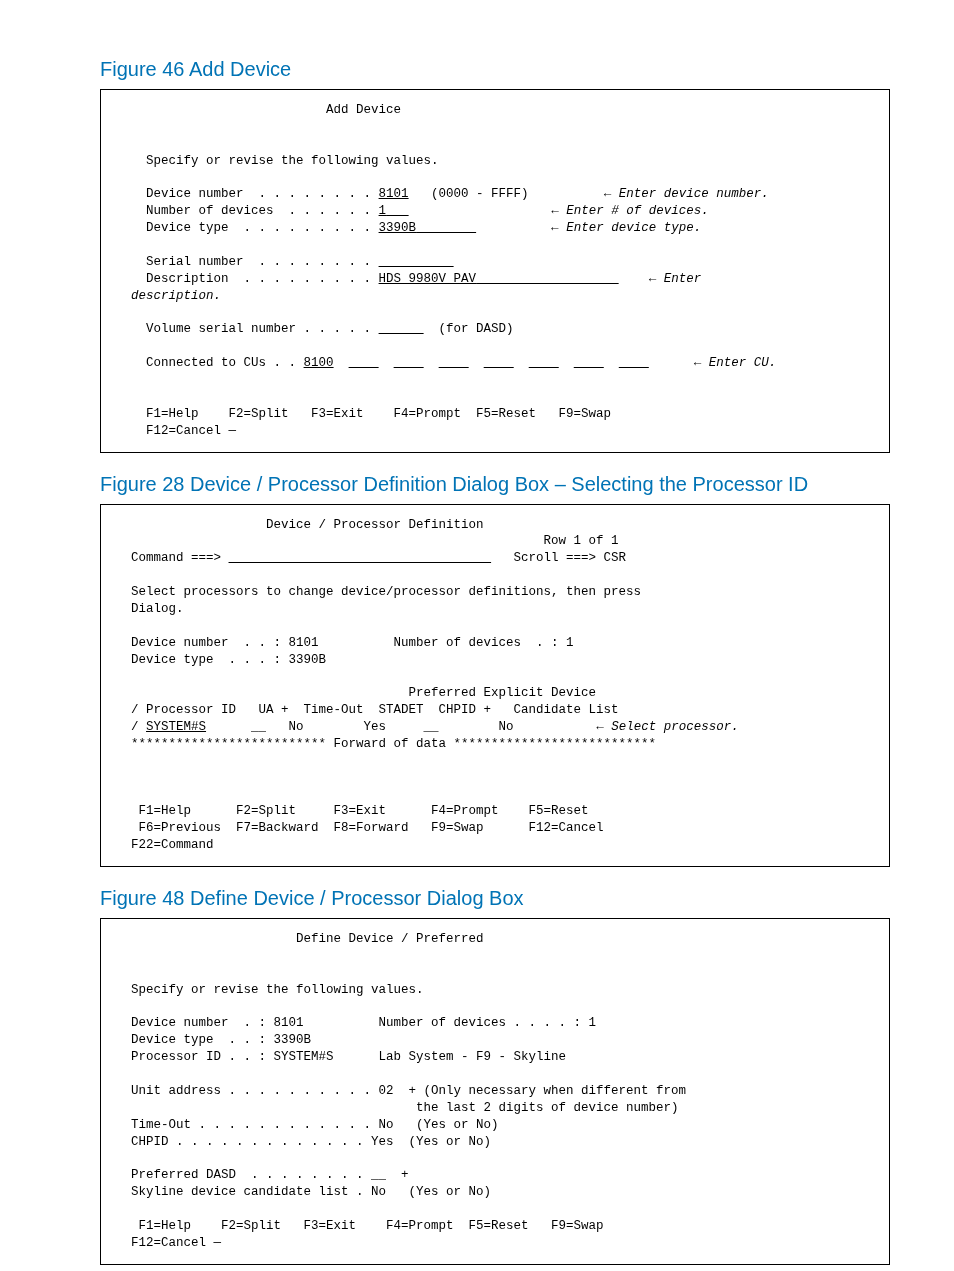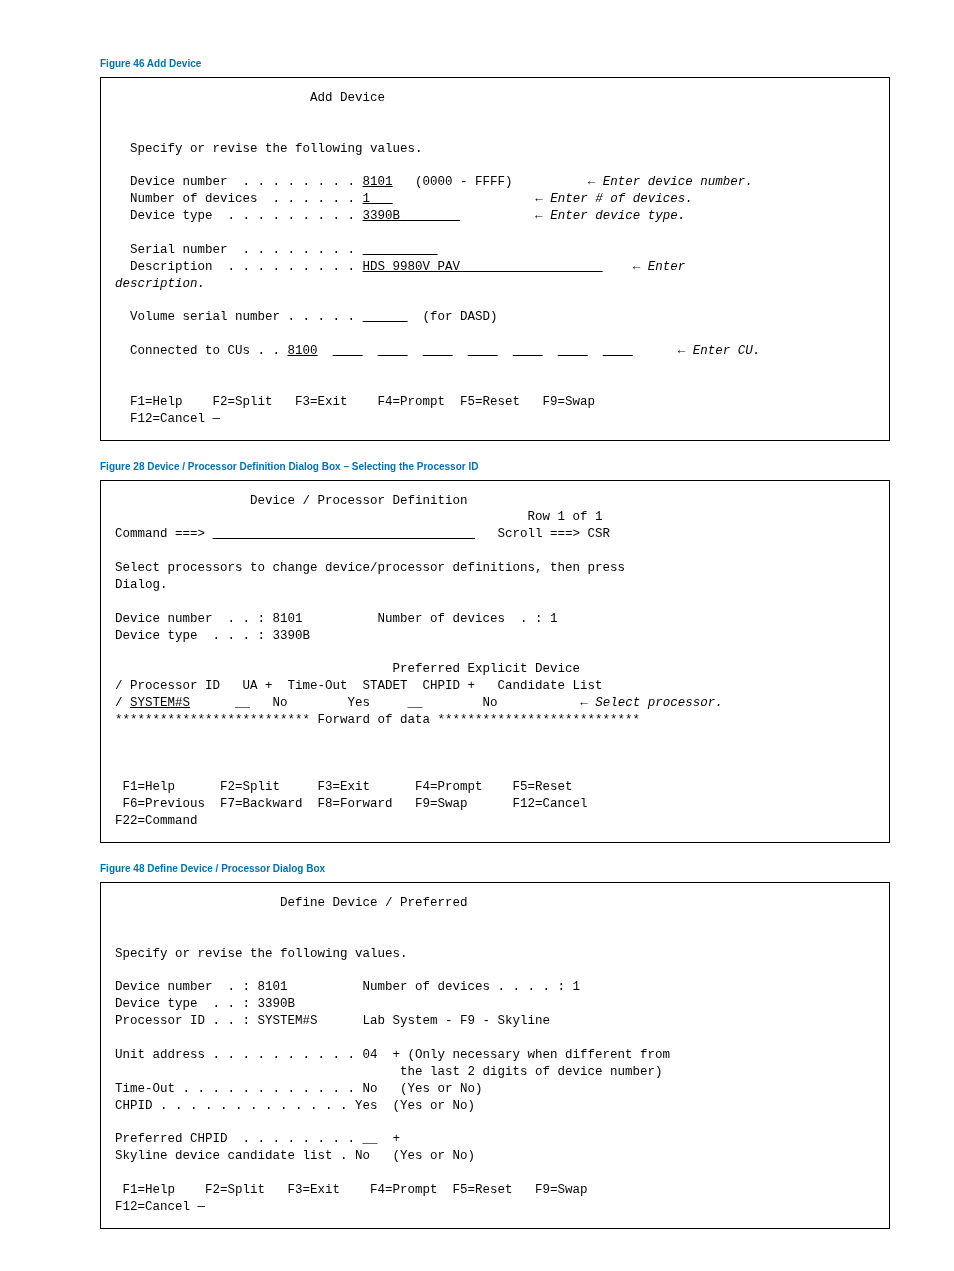--- a/index.html
+++ b/index.html
@@ -5,27 +5,27 @@
   body {
     font-family: Arial, Helvetica, sans-serif;
     font-size: 13px;
     margin: 0;
     padding: 40px 60px 20px 100px;
     color: #000;
     background: #fff;
   }
   .fig-title {
     color: #0073b5;
-    font-weight: bold;
-    font-size: 10px;
+    font-weight: normal;
+    font-size: 20px;
     margin: 18px 0 8px 0;
   }
   .screen-box {
     border: 1px solid #000;
-    padding: 12px 14px;
+    padding: 12px 30px;
     font-family: "Courier New", Courier, monospace;
     font-size: 12.5px;
     line-height: 1.35;
     white-space: pre;
     margin: 0 4px 20px 0;
     overflow: hidden;
   }
   u { text-decoration: underline; }
   i { font-style: italic; }
 </style>
@@ -81,23 +81,23 @@
 <div class="fig-title">Figure 48 Define Device / Processor Dialog Box</div>
 <div class="screen-box">                      <span>Define Device / Preferred</span>
 
 
 <span>Specify or revise the following values.</span>
 
 <span>Device number  . : 8101          Number of devices . . . . : 1</span>
 <span>Device type  . . : 3390B</span>
 <span>Processor ID . . : SYSTEM#S      Lab System - F9 - Skyline</span>
 
-<span>Unit address . . . . . . . . . . 04  + (Only necessary when different from</span>
+<span>Unit address . . . . . . . . . . 02  + (Only necessary when different from</span>
 <span>                                      the last 2 digits of device number)</span>
 <span>Time-Out . . . . . . . . . . . . No   (Yes or No)</span>
 <span>CHPID . . . . . . . . . . . . . Yes  (Yes or No)</span>
 
-<span>Preferred CHPID  . . . . . . . . __  +</span>
+<span>Preferred DASD  . . . . . . . . __  +</span>
 <span>Skyline device candidate list . No   (Yes or No)</span>
 
  <span>F1=Help    F2=Split   F3=Exit    F4=Prompt  F5=Reset   F9=Swap</span>
 <span>F12=Cancel —</span>
 </div>
 
 </body></html>

